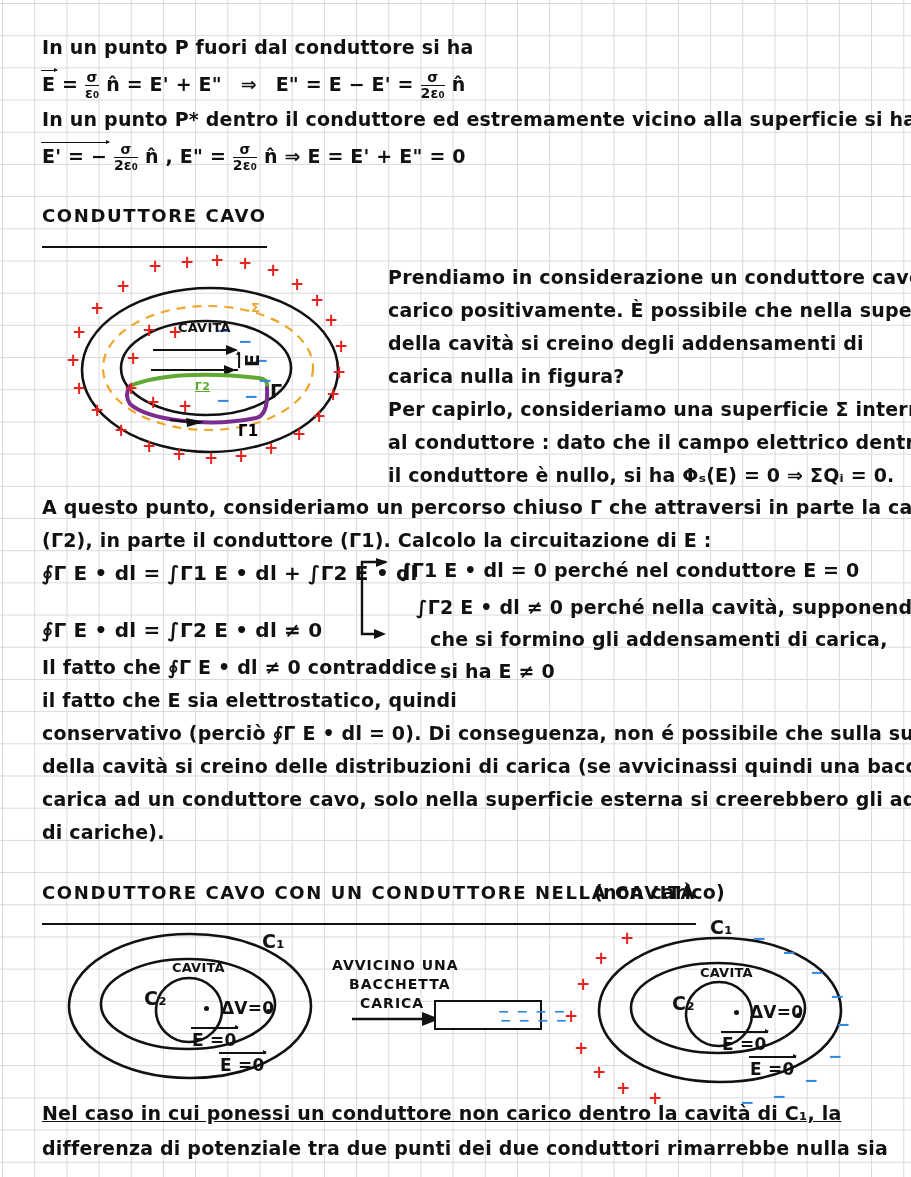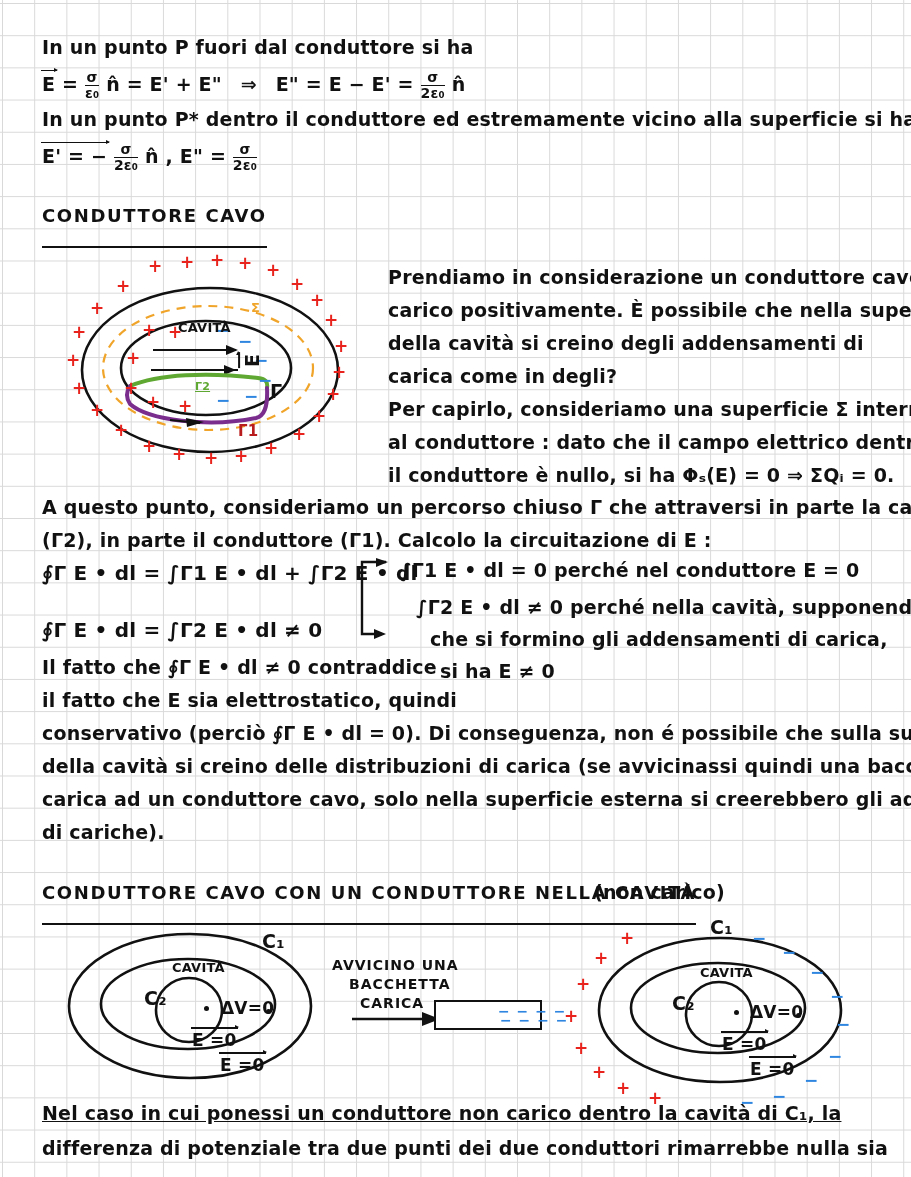--- a/index.html
+++ b/index.html
@@ -24,21 +24,21 @@
   .vec::after{content:"";position:absolute;left:-1px;right:-2px;top:-5px;
       height:1.6px;background:#111;}
   .vec::before{content:"";position:absolute;right:-3px;top:-7px;
       border-left:4px solid #111;border-top:2.5px solid transparent;
       border-bottom:2.5px solid transparent;}
   .frac{display:inline-block;text-align:center;vertical-align:-7px;
         font-size:14px;line-height:1.05;}
   .frac > span{display:block;}
   .frac .den{border-top:1.6px solid #111;}
   .green{color:#5fa832;}
-  .purple{color:#b91c1c;}
+  .purple{color:#000000;}
   .orange{color:#f0a52a;}
   svg{position:absolute;overflow:visible;}
   .plus,.minus{position:absolute;font-weight:700;}
   .plus{color:#e8221c;font-size:17px;}
   .minus{color:#2f86e0;font-size:17px;}
   .dot{position:absolute;width:5px;height:5px;border-radius:50%;background:#111;}
   .rod{position:absolute;border:2.6px solid #111;background:#fff;}
 </style>
 </head>
 <body>
@@ -69,20 +69,21 @@
   <span class="vec">E' = −</span>
   <span class="frac">
     <span>σ</span>
     <span class="den">2ε₀</span>
   </span>
   <span>n̂ ,  E" =</span>
   <span class="frac">
     <span>σ</span>
     <span class="den">2ε₀</span>
   </span>
+  <span>n̂   ⇒   E = E' + E" = 0</span>
 </div>
 
 <div class="hw head uline" style="left:42px;top:205px;">CONDUTTORE CAVO</div>
 
 <div style="position:absolute;left:58px;top:258px;width:330px;height:230px;">
 
   <svg width="330" height="230" viewBox="0 0 330 230">
 
     <ellipse cx="152" cy="112" rx="128" ry="82" fill="none" stroke="#111" stroke-width="2.6"></ellipse>
 
@@ -151,21 +152,21 @@
   <div class="hw ln vec" style="position:absolute;left:188px;top:93px;transform:rotate(-90deg);">E</div>
   <div class="hw sm orange" style="position:absolute;left:193px;top:42px;">Σ</div>
   <div class="hw ln" style="position:absolute;left:212px;top:124px;">Γ</div>
   <div class="hw sm green" style="position:absolute;left:137px;top:122px;font-size:11px;text-decoration:underline;">Γ2</div>
   <div class="hw sm purple" style="position:absolute;left:180px;top:164px;font-size:15px;">Γ1</div>
 </div>
 
 <div class="hw ln" style="left:388px;top:268px;">Prendiamo in considerazione un conduttore cavo</div>
 <div class="hw ln" style="left:388px;top:301px;">carico positivamente. È possibile che nella superficie</div>
 <div class="hw ln" style="left:388px;top:334px;">della cavità si creino degli addensamenti di</div>
-<div class="hw ln" style="left:388px;top:367px;">carica come in degli?</div>
+<div class="hw ln" style="left:388px;top:367px;">carica nulla in figura?</div>
 <div class="hw ln" style="left:388px;top:400px;">Per capirlo, consideriamo una superficie Σ interna</div>
 <div class="hw ln" style="left:388px;top:433px;">al conduttore : dato che  il campo elettrico dentro</div>
 <div class="hw ln" style="left:388px;top:466px;">il conduttore è nullo, si ha Φₛ(E) = 0  ⇒ ΣQᵢ = 0.</div>
 
 <div class="hw ln" style="left:42px;top:498px;">A questo punto, consideriamo  un percorso chiuso Γ che attraversi in parte la cavità</div>
 <div class="hw ln" style="left:42px;top:531px;">(Γ2), in parte il conduttore (Γ1). Calcolo la circuitazione di E :</div>
 
 <div class="hw ln" style="left:42px;top:563px;font-size:20px;">∮Γ E • dl  =  ∫Γ1 E • dl  +  ∫Γ2 E • dl</div>
 
 <svg width="40" height="80" style="left:352px;top:556px;">

